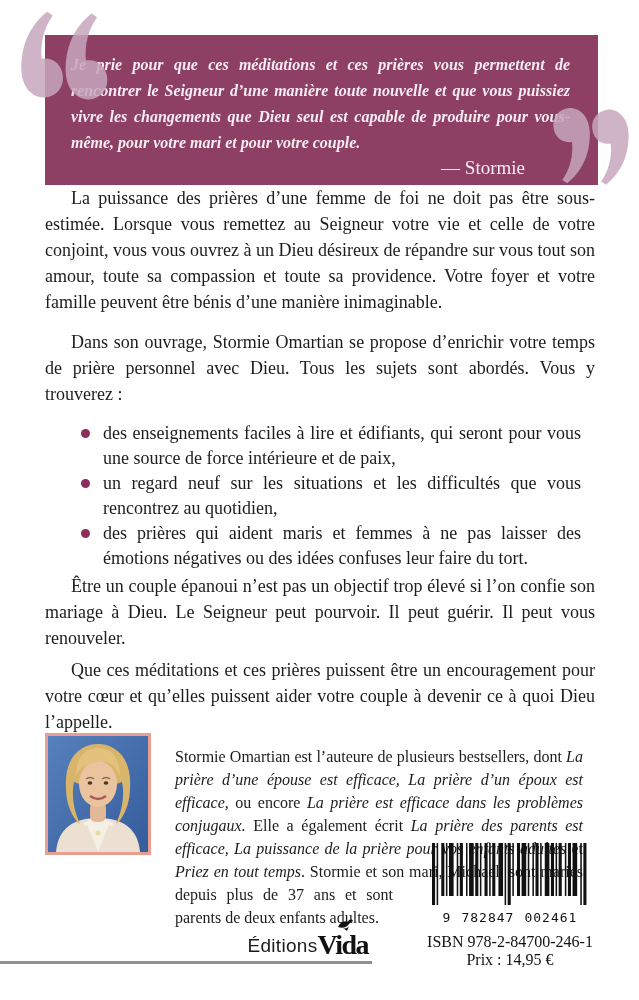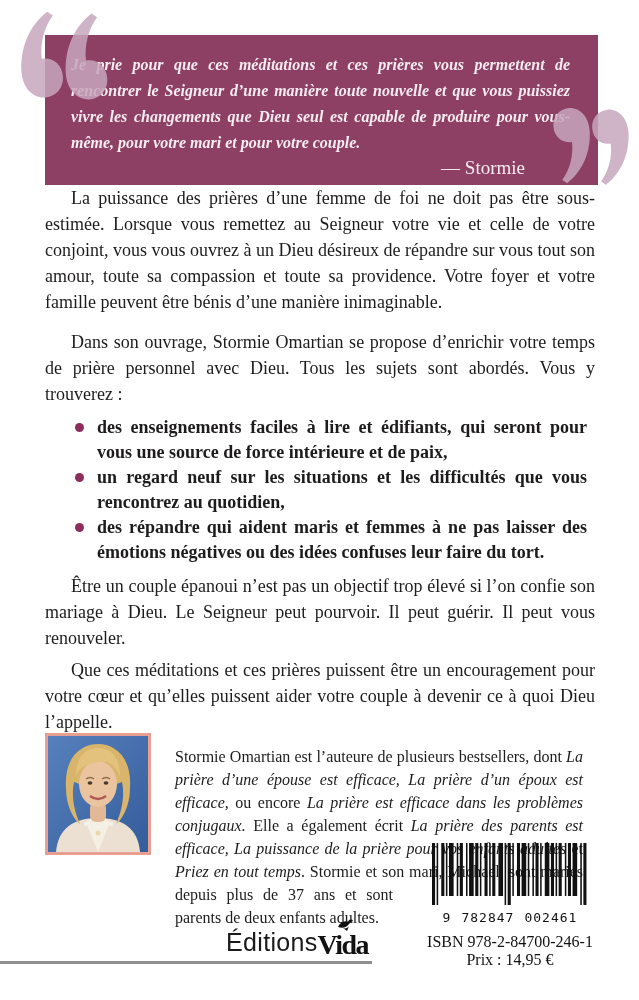--- a/index.html
+++ b/index.html
@@ -24,21 +24,21 @@
   .qmark path{fill:#c7a6bc;fill-opacity:0.85;}
   .qmark-open{left:14px;top:8px;}
   .qmark-close{left:551px;top:102px;}
   
   .sect{position:absolute;left:45px;width:550px;}
   .para{
     font-size:18px;line-height:26px;text-align:justify;text-indent:26px;margin:0;
   }
   #p1{top:185px;} #p2{top:329px;} #p3{top:573px;} #p4{top:657px;}
   #list{top:407px;}
-  .blist{list-style:none;margin:8px;padding:0 0 0 22px;font-weight:bold;}
+  .blist{list-style:none;margin:14px;padding:0 0 0 22px;}
   .blist li{
     position:relative;padding-left:22px;font-size:18px;line-height:25px;
     text-align:justify;
   }
   .bullet{
     position:absolute;left:0;top:8px;width:9px;height:9px;border-radius:50%;
     background:#8d2d5c;
   }
   
   #bio{top:733px;display:flex;align-items:flex-start;}
@@ -51,21 +51,21 @@
   }
   .bio-text i{font-style:italic;}
   .bc-spacer{float:right;width:190px;height:55px;}
   
   .pub{
     position:absolute;left:0;top:922px;width:372px;height:42px;box-sizing:border-box;
     border-bottom:3px solid #909090;display:flex;align-items:flex-end;
     justify-content:flex-end;padding:0 4px 1px 0;
   }
   .editions{
-    font-family:"Liberation Sans", sans-serif;font-size:25px;color:#1a1a1a;
+    font-family:"Liberation Sans", sans-serif;font-size:19px;color:#1a1a1a;
     padding-bottom:3px;letter-spacing:0.3px;
   }
   .vida{
     position:relative;font-family:"Liberation Serif", serif;font-weight:bold;
     font-size:28px;line-height:30px;letter-spacing:-1.5px;color:#111;
   }
   .dove{position:absolute;left:20px;top:-11px;}
   .barcode-block{
     position:absolute;left:420px;top:843px;width:180px;text-align:center;
   }
@@ -107,21 +107,21 @@
       <li>
         <span class="bullet"></span>
         <span>des enseignements faciles à lire et édifiants, qui seront pour vous une source de force intérieure et de paix,</span>
       </li>
       <li>
         <span class="bullet"></span>
         <span>un regard neuf sur les situations et les difficultés que vous rencontrez au quotidien,</span>
       </li>
       <li>
         <span class="bullet"></span>
-        <span>des répandre qui aident maris et femmes à ne pas laisser des émotions négatives ou des idées confuses leur faire du tort.</span>
+        <span>des prières qui aident maris et femmes à ne pas laisser des émotions négatives ou des idées confuses leur faire du tort.</span>
       </li>
     </ul>
   </div>
 
   <p class="sect para" id="p3">Être un couple épanoui n’est pas un objectif trop élevé si l’on confie son mariage à Dieu. Le Seigneur peut pourvoir. Il peut guérir. Il peut vous renouveler.</p>
   <p class="sect para" id="p4">Que ces méditations et ces prières puissent être un encouragement pour votre cœur et qu’elles puissent aider votre couple à devenir ce à quoi Dieu l’appelle.</p>
 
   <div class="sect" id="bio">
     <div class="photo-frame">
       <svg width="100" height="116" viewBox="0 0 100 116">

